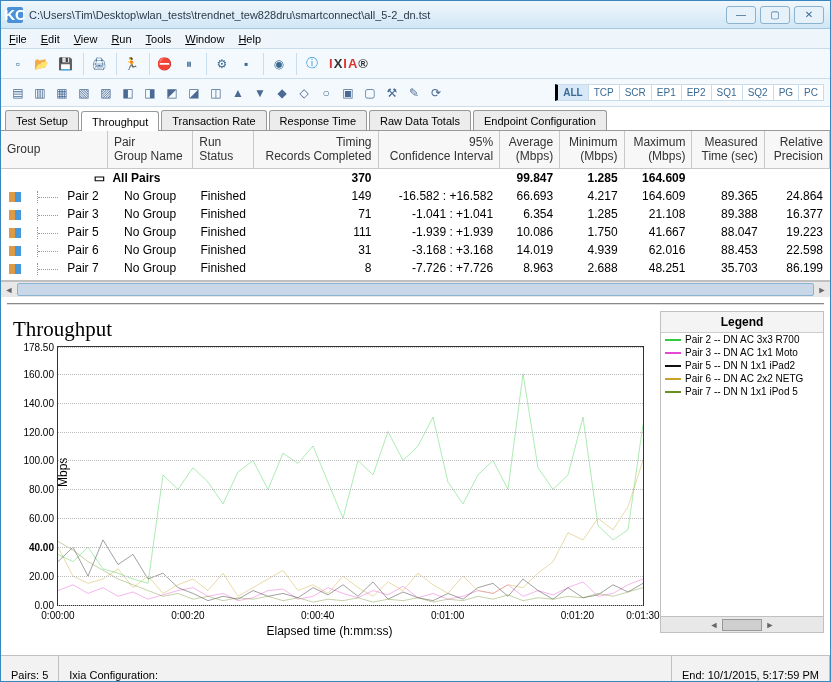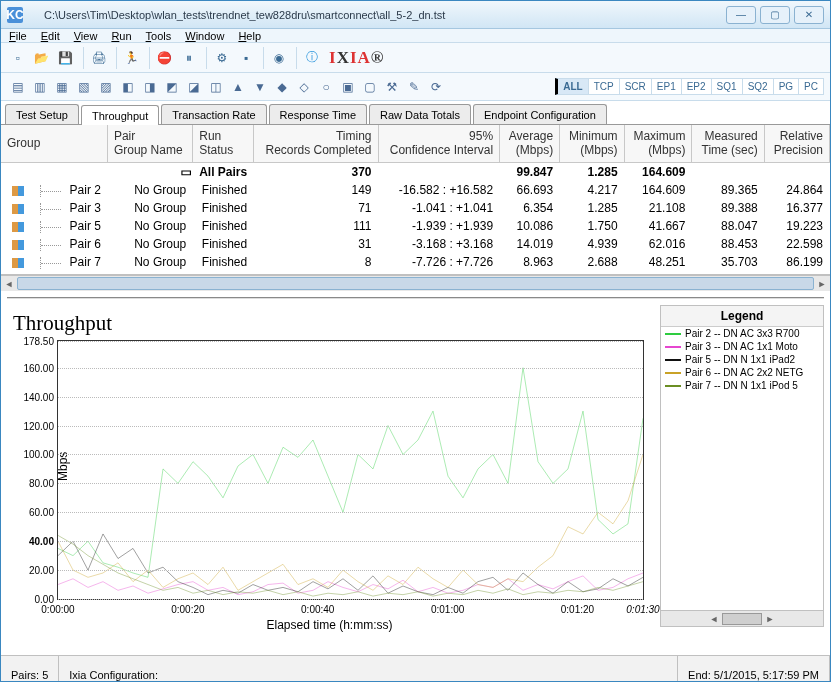--- a/index.html
+++ b/index.html
@@ -1,43 +1,43 @@
 <!DOCTYPE html>
 <html><head>
 <meta charset="utf-8">
 <style>
   * { box-sizing: border-box; margin: 0; padding: 0; }
   body { font-family: Tahoma, "Segoe UI", sans-serif; font-size: 11px; background: #fff; width: 831px; height: 682px; overflow: hidden; border: 1px solid #3a87c0; }
   .titlebar { background: linear-gradient(#f0f7fc, #d1e6f5); height: 28px; display:flex; align-items:center; padding:0 6px; border-bottom:1px solid #a5c7e0; }
-  .titlebar .icon { width:16px; height:16px; background:#4a90d9; color:#fff; font-size:12px; font-weight:bold; display:flex; align-items:center; justify-content:center; border-radius:2px; margin-right:21px; }
+  .titlebar .icon { width:16px; height:16px; background:#4a90d9; color:#fff; font-size:15px; font-weight:bold; display:flex; align-items:center; justify-content:center; border-radius:2px; margin-right:6px; }
   .titlebar .title { flex:1; color:#2b3a4a; }
   .titlebar .winbtns { display:flex; gap:4px; }
   .titlebar .winbtn { width:30px; height:18px; border:1px solid #8ab2d1; border-radius:3px; background:#e6f1fa; display:flex; align-items:center; justify-content:center; font-size:10px; color:#3a6a93; cursor:pointer; }
-  .menubar { background:#eef6fc; height:14px; display:flex; align-items:center; padding:0 8px; border-bottom:1px solid #c8dceb; }
+  .menubar { background:#eef6fc; height:20px; display:flex; align-items:center; padding:0 8px; border-bottom:1px solid #c8dceb; }
   .menubar .menu { margin-right:14px; cursor:pointer; }
   .menubar .menu u { text-decoration: underline; }
   .toolbar { background:#f4f9fd; height:30px; border-bottom:1px solid #c8dceb; display:flex; align-items:center; padding:0 6px; }
   .toolbar .tbtn { width:22px; height:22px; border:1px solid transparent; border-radius:3px; margin-right:2px; display:flex; align-items:center; justify-content:center; font-size:12px; color:#3a6a93; cursor:pointer; }
   .toolbar .sep { width:1px; height:22px; background:#c8dceb; margin:0 4px; }
-  .toolbar .logo { color:#d33; font-weight:bold; letter-spacing:1px; font-size:17px; margin-left:4px;font-family:Liberation Serif, serif; }
+  .toolbar .logo { color:#d33; font-weight:bold; letter-spacing:1px; font-size:13px; margin-left:4px; }
   .toolbar .logo .x { color:#333; }
   .toolbar2 { background:#f4f9fd; height:28px; border-bottom:1px solid #c8dceb; display:flex; align-items:center; padding:0 6px; }
   .toolbar2 .tbtn { width:22px; height:22px; border:1px solid transparent; display:flex; align-items:center; justify-content:center; font-size:12px; color:#4a6a93; cursor:pointer; }
   .toolbar2 .filter { display:flex; gap:0; margin-left:auto; }
   .toolbar2 .filter span { padding:2px 5px; border:1px solid #c8dceb; border-left:none; font-size:10px; color:#3a6a93; cursor:pointer; background:#fff; }
   .toolbar2 .filter span:first-child { border-left:3px solid #000000; }
   .toolbar2 .filter span.active { background:#d8e8f6; font-weight:bold; }
   .tabstrip { background:#fff; height:24px; display:flex; align-items:flex-end; padding:0 4px; border-bottom:1px solid #999; }
   .tabstrip .tab { padding:4px 10px 3px 10px; border:1px solid #999; border-bottom:none; margin-right:2px; border-radius:3px 3px 0 0; background:#ececec; cursor:pointer; }
   .tabstrip .tab.active { background:#fff; position:relative; top:1px; }
   .datatable { width:100%; border-collapse:collapse; font-size:12px; }
   .datatable th { font-weight:normal; text-align:right; padding:4px 6px; border-right:1px solid #c8c8c8; border-bottom:1px solid #c8c8c8; background:#f7f7f7; color:#333; line-height:1.2; }
   .datatable th.left { text-align:left; }
   .datatable td { padding:2px 6px; border-right:1px solid transparent; text-align:right; white-space:nowrap; }
-  .datatable td.left { text-align:right; }
+  .datatable td.left { text-align:center; }
   .datatable .allrow { font-weight:bold; }
   .pair-icon { display:inline-block; width:12px; height:10px; background:linear-gradient(90deg,#d94 50%,#49d 50%); margin-right:4px; vertical-align:middle; }
   .tree-ind { display:inline-block; width:30px; border-left:1px dotted #999; margin-left:12px; height:12px; vertical-align:middle; position:relative; }
   .tree-ind::after { content:""; position:absolute; top:6px; left:0; width:20px; border-top:1px dotted #999; }
   .scrollbar-h { height:16px; background:#e8e8e8; border-top:1px solid #c0c0c0; position:relative; }
   .scrollbar-h .thumb { position:absolute; left:16px; top:1px; bottom:1px; right:16px; background:#c8d8e8; border:1px solid #8ab2d1; border-radius:2px; }
   .scrollbar-h .ab { position:absolute; top:0; bottom:0; width:16px; display:flex; align-items:center; justify-content:center; color:#666; font-size:9px; }
   .chartarea { display:flex; height:330px; margin:6px; border-top:2px groove #ddd; padding-top:6px; }
   .chart-main { flex:1; position:relative; padding:4px 8px 4px 4px; }
   .chart-title { font-size:21px; font-family: "Times New Roman", serif; margin:2px 0 4px 2px; }
@@ -277,21 +277,21 @@
         <div class="ytick" style="top: 21.5686%;">140.00</div>
         <div class="gridy" style="top: 10.3641%;"></div>
         <div class="ytick" style="top: 10.3641%;">160.00</div>
         <div class="gridy" style="top: 0%;"></div>
         <div class="ytick" style="top: 0%;">178.50</div>
         <div class="xtick" style="left: 0%;">0:00:00</div>
         <div class="xtick" style="left: 22.2%;">0:00:20</div>
         <div class="xtick" style="left: 44.4%;">0:00:40</div>
         <div class="xtick" style="left: 66.6%;">0:01:00</div>
         <div class="xtick" style="left: 88.8%;">0:01:20</div>
-        <div class="xtick" style="left: 100%; font-style: italic;">0:01:30</div>
+        <div class="xtick" style="left: 100%;">0:01:30</div>
       </div>
     <div class="xlabel">Elapsed time (h:mm:ss)</div>
   </div>
   <div class="legend-pane">
     <div class="hdr">Legend</div>
     <div id="legend-items">
         <div class="item">
           <span class="sw" style="background:#2ecc40"></span>
           <span>Pair 2 -- DN  AC 3x3 R700</span>
         </div>
@@ -318,14 +318,14 @@
         <span class="ab">►</span>
       </div>
   </div>
 </div>
 
 <div class="statusbar">
   <div class="cell"><span>Pairs:</span>&nbsp;<span>5</span></div>
   <div class="cell" style="flex:1">
       <span>Ixia Configuration:</span>
     </div>
-  <div class="cell"><span>End:</span>&nbsp;<span>5/1/2015, 5:17:59 PM</span></div>
+  <div class="cell"><span>End:</span>&nbsp;<span>10/1/2015, 5:17:59 PM</span></div>
 </div>
 
 </body></html>

